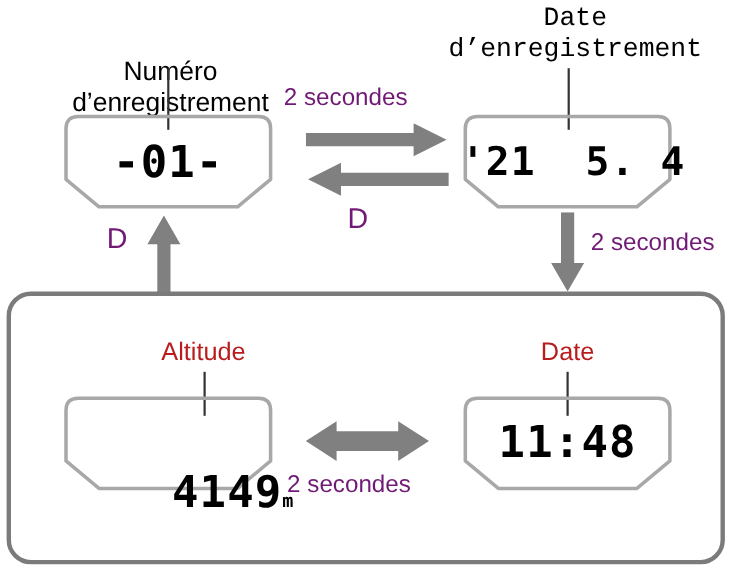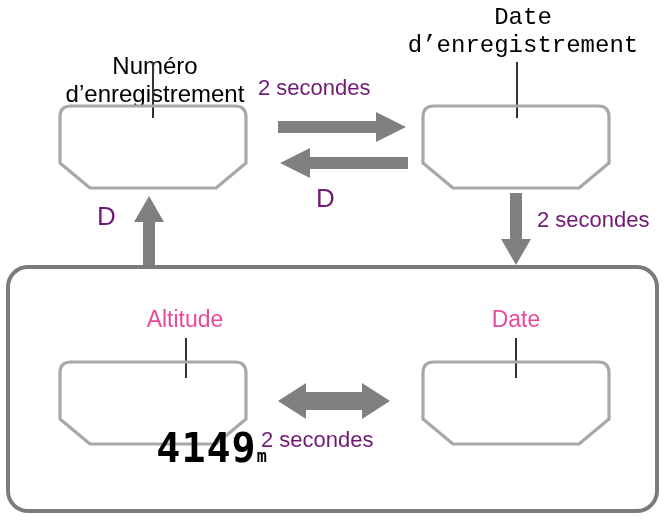--- a/index.html
+++ b/index.html
@@ -24,21 +24,21 @@
     font-size: 24px;
     line-height: 28px;
     color: #000;
     font-weight: 400;
     white-space: pre-line;
   }
   .sub-caption {
     text-align: center;
     font-size: 23px;
     line-height: 27px;
-    color: #ec4899;
+    color: #b91c1c;
   }
 
   
   .leader {
     width: 2px;
     background: #333333;
   }
 
   
   .lcd {
@@ -87,31 +87,33 @@
 
 <div class="abs caption" style="left:10px; top:4px; width:290px;margin-top:48px;">Numéro
 d’enregistrement</div>
 
 <div class="abs leader" style="left:152px; top:62px; height:56px;"></div>
 
 <div class="lcd" style="left:56px; top:103px; width:194px; height:88px;">
   <svg width="194" height="88" viewBox="0 0 194 88" xmlns="http://www.w3.org/2000/svg">
     <path d="M 4,14 Q 4,3 15,3 L 179,3 Q 190,3 190,14 L 190,60 L 160,85 L 34,85 L 4,60 Z" fill="none" stroke="#a8a8a8" stroke-width="3.2" stroke-linejoin="round"></path>
   </svg>
+  <div class="lcd-value" style="top:22px; font-size:40px;">-01-</div>
 </div>
 
 <div class="abs caption" style="left:380px; top:4px; width:286px;font-family:Liberation Mono, monospace;">Date
 d’enregistrement</div>
 
 <div class="abs leader" style="left:516px; top:62px; height:56px;"></div>
 
 <div class="lcd" style="left:419px; top:103px; width:194px; height:88px;">
   <svg width="194" height="88" viewBox="0 0 194 88" xmlns="http://www.w3.org/2000/svg">
     <path d="M 4,14 Q 4,3 15,3 L 179,3 Q 190,3 190,14 L 190,60 L 160,85 L 34,85 L 4,60 Z" fill="none" stroke="#a8a8a8" stroke-width="3.2" stroke-linejoin="round"></path>
   </svg>
+  <div class="lcd-value" style="top:24px; font-size:36px;">'21  5. 4</div>
 </div>
 
 <div class="abs step-label" style="left:258px; top:76px;">2 secondes</div>
 
 <div class="abs arrow" style="left:278px; top:112px;">
   <svg width="130" height="32" viewBox="0 0 130 32" xmlns="http://www.w3.org/2000/svg">
     <path d="M 0,9 L 98,9 L 98,0 L 128,15 L 98,30 L 98,21 L 0,21 Z" fill="#808080"></path>
   </svg>
 </div>
 
@@ -155,20 +157,21 @@
 </div>
 
 <div class="abs sub-caption" style="left:419px; top:306px; width:194px;">Date</div>
 
 <div class="abs leader" style="left:515px; top:338px; height:40px;"></div>
 
 <div class="lcd" style="left:419px; top:359px; width:194px; height:88px;">
   <svg width="194" height="88" viewBox="0 0 194 88" xmlns="http://www.w3.org/2000/svg">
     <path d="M 4,14 Q 4,3 15,3 L 179,3 Q 190,3 190,14 L 190,60 L 160,85 L 34,85 L 4,60 Z" fill="none" stroke="#a8a8a8" stroke-width="3.2" stroke-linejoin="round"></path>
   </svg>
+  <div class="lcd-value" style="top:20px; font-size:40px;">11:48</div>
 </div>
 
 <div class="abs arrow" style="left:276px; top:381px;">
   <svg width="116" height="40" viewBox="0 0 116 40" xmlns="http://www.w3.org/2000/svg">
     <path d="M 30,11 L 86,11 L 86,2 L 114,20 L 86,38 L 86,29 L 30,29 L 30,38 L 2,20 L 30,2 Z" fill="#808080"></path>
   </svg>
 </div>
 
 <div class="abs step-label" style="left:261px; top:428px;">2 secondes</div>
 

